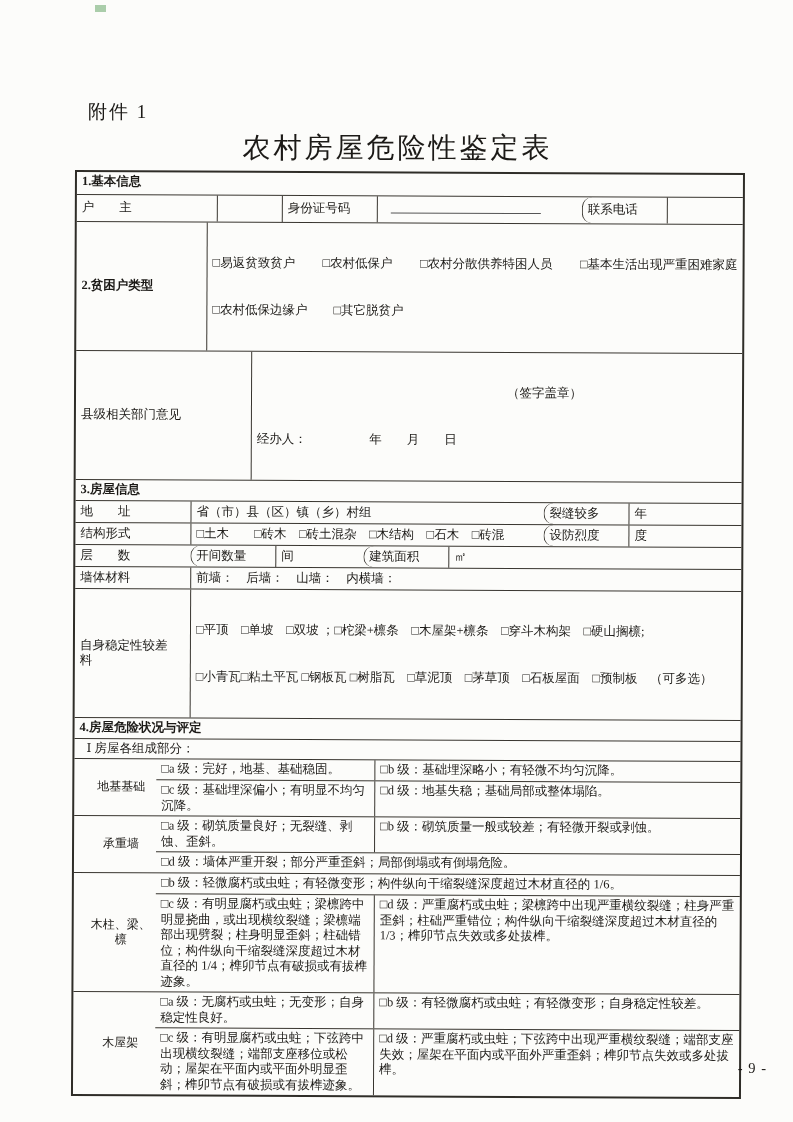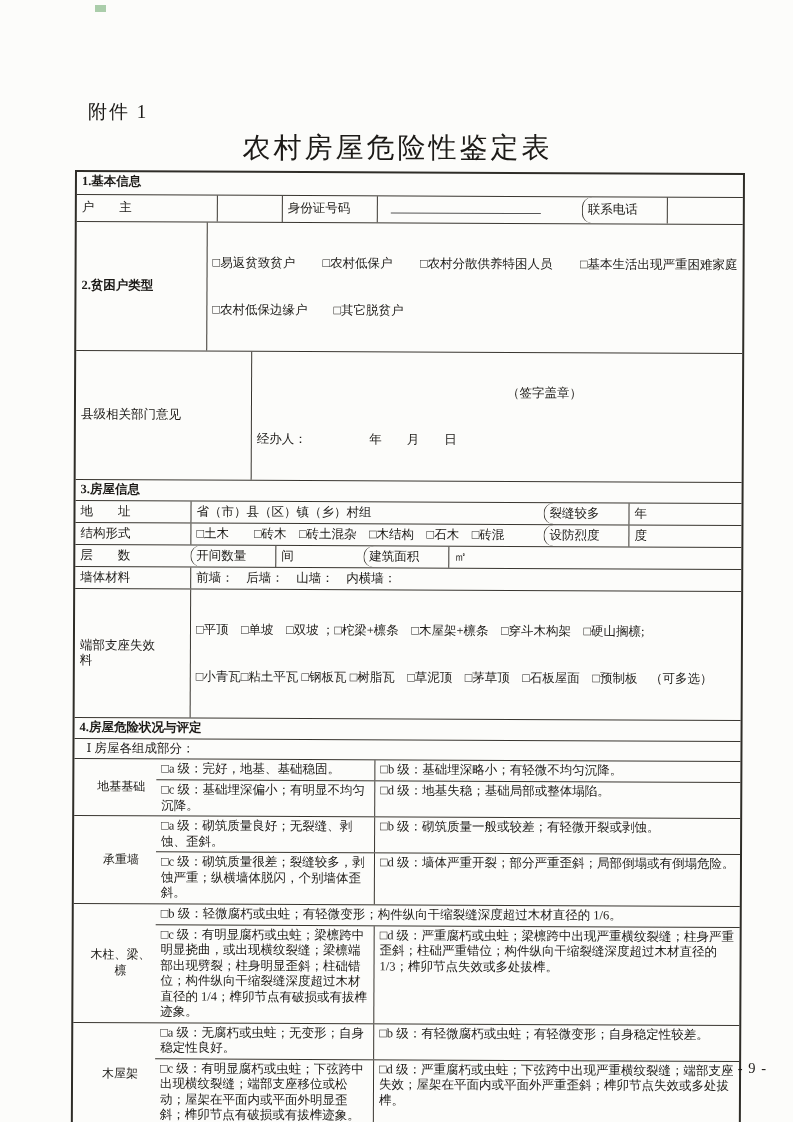--- a/index.html
+++ b/index.html
@@ -102,21 +102,21 @@
       <div class="c w85 lbl">开间数量</div>
       <div class="c w88 lbl">间</div>
       <div class="c w85 lbl">建筑面积</div>
       <div class="c fx lbl">㎡</div>
     </div>
     <div class="r" style="min-height:21px">
       <div class="c w115 lbl">墙体材料</div>
       <div class="c fx lbl">前墙：　后墙：　山墙：　内横墙：</div>
     </div>
     <div class="r" style="min-height:37px">
-      <div class="c w115 lbl">端部支座失效
+      <div class="c w115 lbl">自身稳定性较差
 料</div>
       <div class="c fx">
         <div>□平顶　□单坡　□双坡 ；□柁梁+檩条　□木屋架+檩条　□穿斗木构架　□硬山搁檩;</div>
         <div>□小青瓦□粘土平瓦 □钢板瓦 □树脂瓦　□草泥顶　□茅草顶　□石板屋面　□预制板　（可多选）</div>
       </div>
     </div>
 
     <div class="r" style="min-height:19px">
       <div class="c fx b">4.房屋危险状况与评定</div>
     </div>
@@ -139,21 +139,20 @@
     </div>
 
     <div class="r">
       <div class="c w82 comp">承重墙</div>
       <div class="sub">
         <div class="subr">
           <div class="c w218">□a 级：砌筑质量良好；无裂缝、剥蚀、歪斜。</div>
           <div class="c fx">□b 级：砌筑质量一般或较差；有轻微开裂或剥蚀。</div>
         </div>
         <div class="subr">
-          <div class="c w218">□c 级：砌筑质量很差；裂缝较多，剥蚀严重；纵横墙体脱闪，个别墙体歪斜。</div>
           <div class="c fx">□d 级：墙体严重开裂；部分严重歪斜；局部倒塌或有倒塌危险。</div>
         </div>
       </div>
     </div>
 
     <div class="r">
       <div class="c w82 comp">木柱、梁、檩</div>
       <div class="sub">
         <div class="subr">
           <div class="c fx">□b 级：轻微腐朽或虫蛀；有轻微变形；构件纵向干缩裂缝深度超过木材直径的 1/6。</div>

